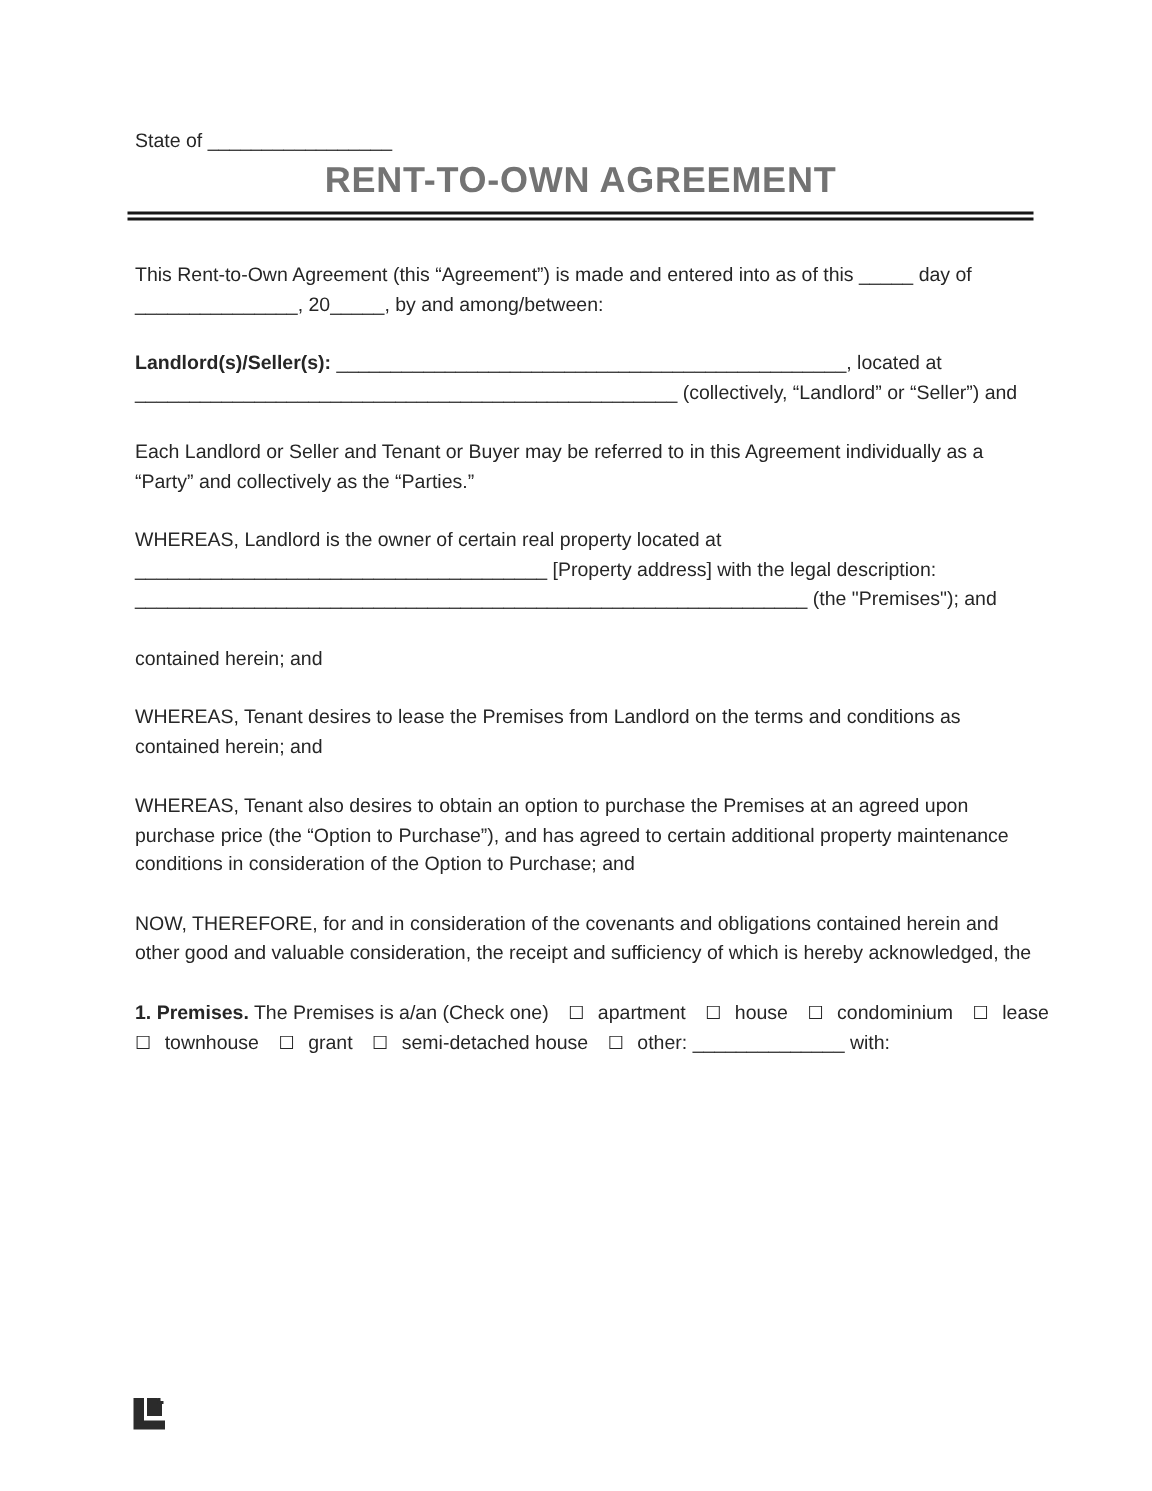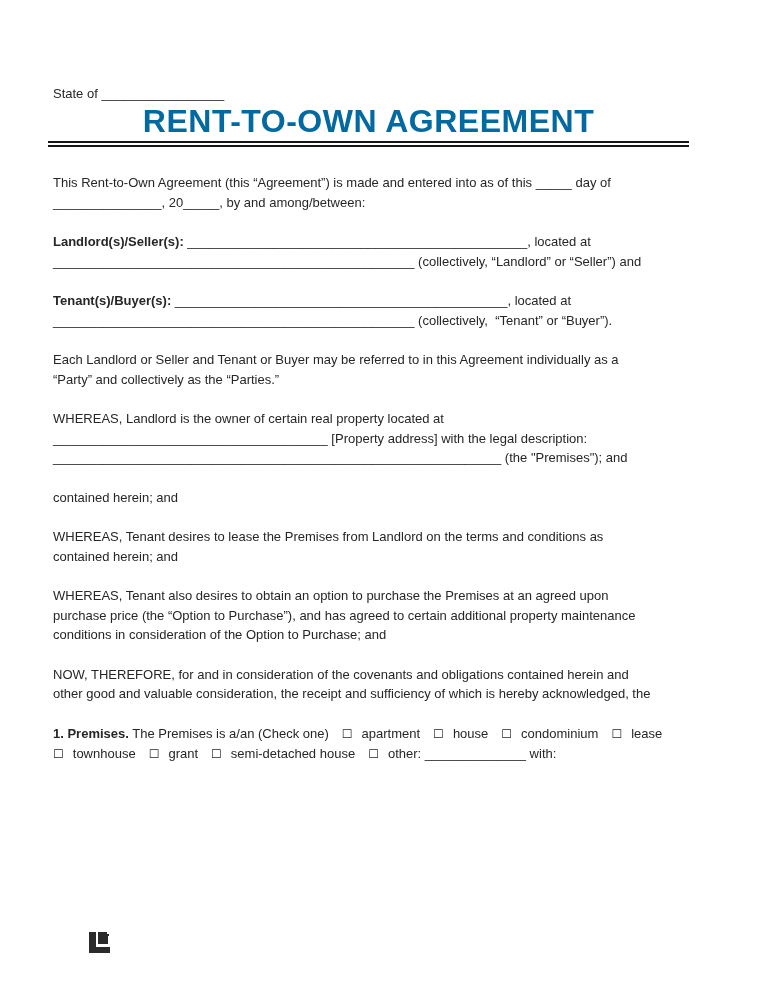--- a/index.html
+++ b/index.html
@@ -5,28 +5,28 @@
   html, body { margin: 0; padding: 0; }
   body {
     width: 768px; height: 994px;
     background: #ffffff;
     font-family: "Liberation Sans", "DejaVu Sans", sans-serif;
     color: #262626;
     position: relative;
     overflow: hidden;
   }
   .page { position: absolute; inset: 0; }
-  .content { padding: 86px 84px 0 53px; }
+  .content { padding: 86px 84px 0 90px; }
 
   .state-row { font-size: 13px; line-height: 16px; white-space: pre; }
   .doc-title {
     text-align: center;
-    font-size: 32px;
+    font-size: 24px;
     font-weight: bold;
-    color: #0369a1;
+    color: #737373;
     line-height: 34px;
     margin-top: 2px;
     letter-spacing: 0.5px;
     white-space: pre;
   }
   .title-rule {
     margin: 3px -5px 0 -5px;
     height: 2px;
     border-top: 2px solid #161616;
     border-bottom: 2px solid #161616;
@@ -62,24 +62,20 @@
       <p class="para">
         <span class="line">This Rent-to-Own Agreement (this “Agreement”) is made and entered into as of this _____ day of</span>
         <span class="line">_______________, 20_____, by and among/between:</span>
       </p>
 
       <p class="para">
         <span class="line"><span class="b">Landlord(s)/Seller(s): </span><span>_______________________________________________, located at</span></span>
         <span class="line">__________________________________________________ (collectively, “Landlord” or “Seller”) and</span>
       </p>
 
-      <p class="para">
-        <span class="line"><span class="b">Tenant(s)/Buyer(s): </span><span>______________________________________________, located at</span></span>
-        <span class="line">__________________________________________________ (collectively,  “Tenant” or “Buyer”).</span>
-      </p>
 
       <p class="para">
         <span class="line">Each Landlord or Seller and Tenant or Buyer may be referred to in this Agreement individually as a</span>
         <span class="line">“Party” and collectively as the “Parties.”</span>
       </p>
 
       <p class="para">
         <span class="line">WHEREAS, Landlord is the owner of certain real property located at</span>
         <span class="line">______________________________________ [Property address] with the legal description:</span>
         <span class="line">______________________________________________________________ (the "Premises"); and</span>

